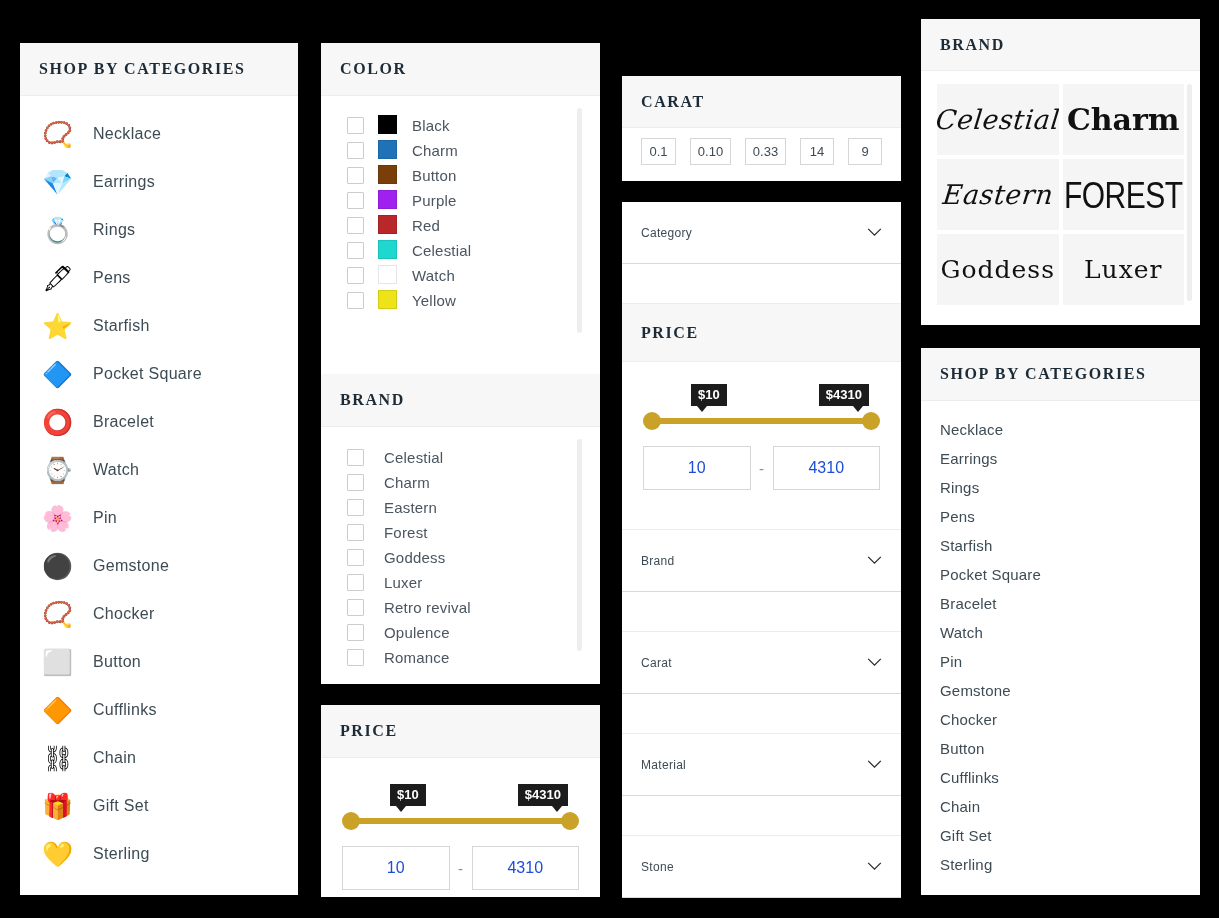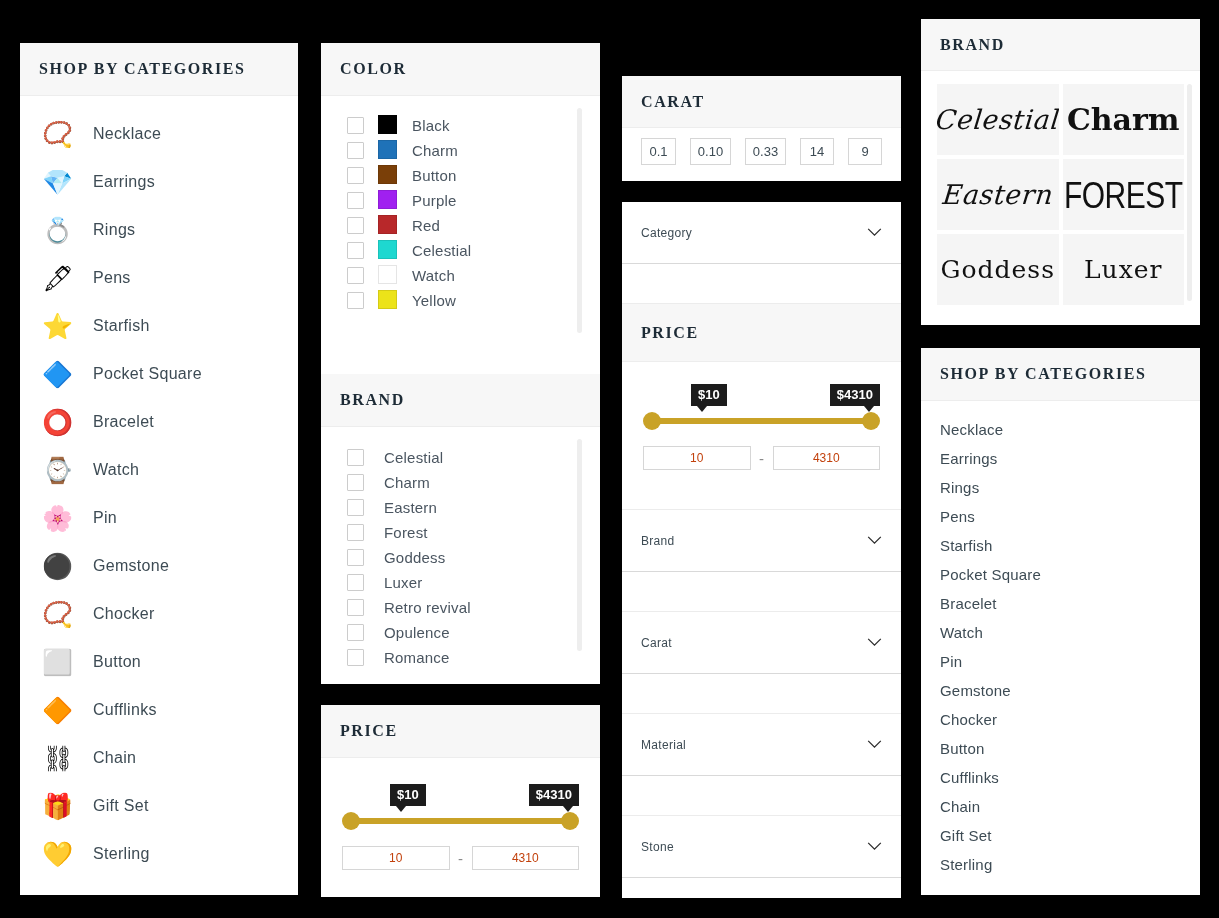--- a/index.html
+++ b/index.html
@@ -131,21 +131,21 @@
     content: "";
     position: absolute;
     bottom: -6px;
     width: 0; height: 0;
     border-left: 5px solid transparent;
     border-right: 5px solid transparent;
     border-top: 6px solid #1c1c1c;
   }
   .tip.lo { left: 0; margin-left: 48px; }
   .tip.lo:after { left: 6px; }
-  .tip.hi { right: 0; }
+  .tip.hi { right: 11px; }
   .tip.hi:after { right: 6px; }
   .track {
     position: absolute;
     left: 7px; right: 7px;
     top: 34px;
     height: 6px;
     background: #c9a227;
     border-radius: 4px;
   }
   .knob {
@@ -158,27 +158,27 @@
   .knob.lo { left: 0; }
   .knob.hi { right: 0; }
   .range-inputs {
     display: flex;
     align-items: center;
     margin-top: 2px;
   }
   .range-inputs input {
     flex: 1 1 0;
     min-width: 0;
-    height: 24px;
+    height: 44px;
     border: 1px solid #d6d6d6;
     background: #ffffff;
     text-align: center;
     font-family: "Liberation Sans", sans-serif;
-    font-size: 12px;
-    color: #c2410c;
+    font-size: 16px;
+    color: #1d4ed8;
     outline: none;
   }
   .range-inputs .dash {
     flex: 0 0 22px;
     text-align: center;
     color: #8a8a8a;
     font-size: 15px;
   }
 
   

